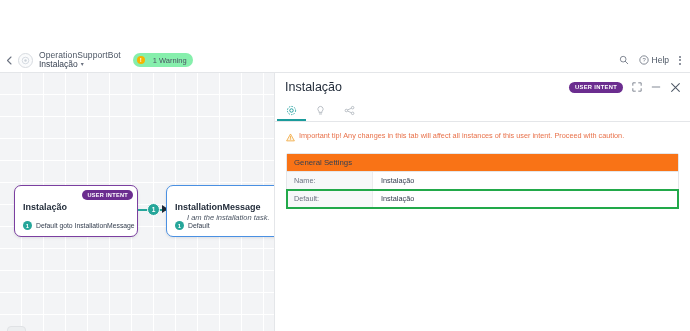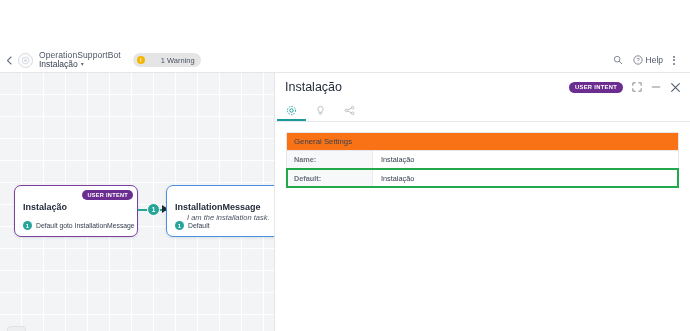--- a/index.html
+++ b/index.html
@@ -27,32 +27,32 @@
     display: flex; align-items: center; justify-content: center;
     margin-right: 6px; flex: 0 0 auto;
   }
   .bot-logo svg { display: block; }
   .bot-names { display: flex; flex-direction: column; justify-content: center; line-height: 1.05; }
   .bot-title { font-size: 8.5px; color: #4b5563; letter-spacing: .1px; }
   .bot-sub { font-size: 8.5px; color: #374151; display: flex; align-items: center; gap: 3px; }
   .bot-sub .caret { font-size: 6px; color: #6b7280; }
   .warn-pill {
     margin-left: 12px; height: 14px; padding: 0 6px 0 4px;
-    background: #e5e5e5; border-radius: 7px;
-    display: flex; align-items: center; gap: 16px;
+    background: #86efac; border-radius: 7px;
+    display: flex; align-items: center; gap: 8px;
     font-size: 7.5px; color: #4b5563; cursor: pointer;
   }
   .warn-dot {
     width: 8px; height: 8px; border-radius: 50%; background: #f5b400;
     color: #fff; font-size: 6px; font-weight: bold;
     display: flex; align-items: center; justify-content: center; line-height: 1;
   }
   .topbar-right {
     margin-left: auto; display: flex; align-items: center; gap: 10px;
-    padding-right: 15px;
+    padding-right: 9px;
     justify-content: flex-end;
   }
   .tb-icon { color: #6b7280; display: flex; align-items: center; cursor: pointer; }
   .help-btn {
     display: flex; align-items: center; gap: 3px;
     font-size: 8.5px; color: #4b5563; cursor: pointer;
   }
   .kebab { display: flex; flex-direction: column; gap: 1.5px; cursor: pointer; }
   .kebab i { width: 2px; height: 2px; background: #6b7280; border-radius: 50%; display: block; }
 
@@ -167,21 +167,21 @@
   .settings-head {
     background: #f97316; height: 18px; display: flex; align-items: center;
     padding-left: 7px; font-size: 7.8px; color: #374151;
     border-bottom: 1px solid #e4e6e9;
   }
   .srow { display: flex; height: 18px; border-bottom: 1px solid #ececee; position: relative; }
   .srow:last-child { border-bottom: none; }
   .srow .lab {
     width: 86px; background: #f7f8f9; border-right: 1px solid #ececee;
     display: flex; align-items: center; padding-left: 7px;
-    font-size: 7.3px; color: #6b7280; flex: 0 0 auto; font-weight: bold;
+    font-size: 7.3px; color: #6b7280; flex: 0 0 auto;
   }
   .srow .val {
     flex: 1; display: flex; align-items: center; padding-left: 8px;
     font-size: 7.3px; color: #374151;
   }
   .srow .val.placeholder { color: #b4b9bf; }
   .srow.highlighted { outline: 2px solid #22a94a; outline-offset: -1px; z-index: 2; }
 
   
   .fab {
@@ -318,20 +318,28 @@
           <circle cx="3" cy="7" r="1.6" stroke="#aab0b8" stroke-width="1"></circle>
           <circle cx="11" cy="3.4" r="1.6" stroke="#aab0b8" stroke-width="1"></circle>
           <circle cx="11" cy="10.6" r="1.6" stroke="#aab0b8" stroke-width="1"></circle>
           <path d="M4.5 6.3l5-2.2M4.5 7.7l5 2.2" stroke="#aab0b8" stroke-width="1"></path>
         </svg>
       </div>
     </div>
 
     <div class="panel-body">
 
+      <div class="tip-row">
+        <svg width="9" height="9" viewBox="0 0 12 12" fill="none" style="margin-top:.5px;flex:0 0 auto;">
+          <path d="M6 1.3L11.2 10.5H0.8L6 1.3z" stroke="#f0a030" stroke-width="1" stroke-linejoin="round" fill="#fdf3e2"></path>
+          <path d="M6 4.6v2.6" stroke="#f0a030" stroke-width="1" stroke-linecap="round"></path>
+          <circle cx="6" cy="8.7" r=".55" fill="#f0a030"></circle>
+        </svg>
+        <div class="tip-text">Important tip! Any changes in this tab will affect all instances of this user intent. Proceed with caution.</div>
+      </div>
 
       <div class="settings">
         <div class="settings-head">General Settings</div>
 
         <div class="srow">
           <div class="lab">Name:</div>
           <div class="val">Instalação</div>
         </div>
 
         <div class="srow highlighted">

